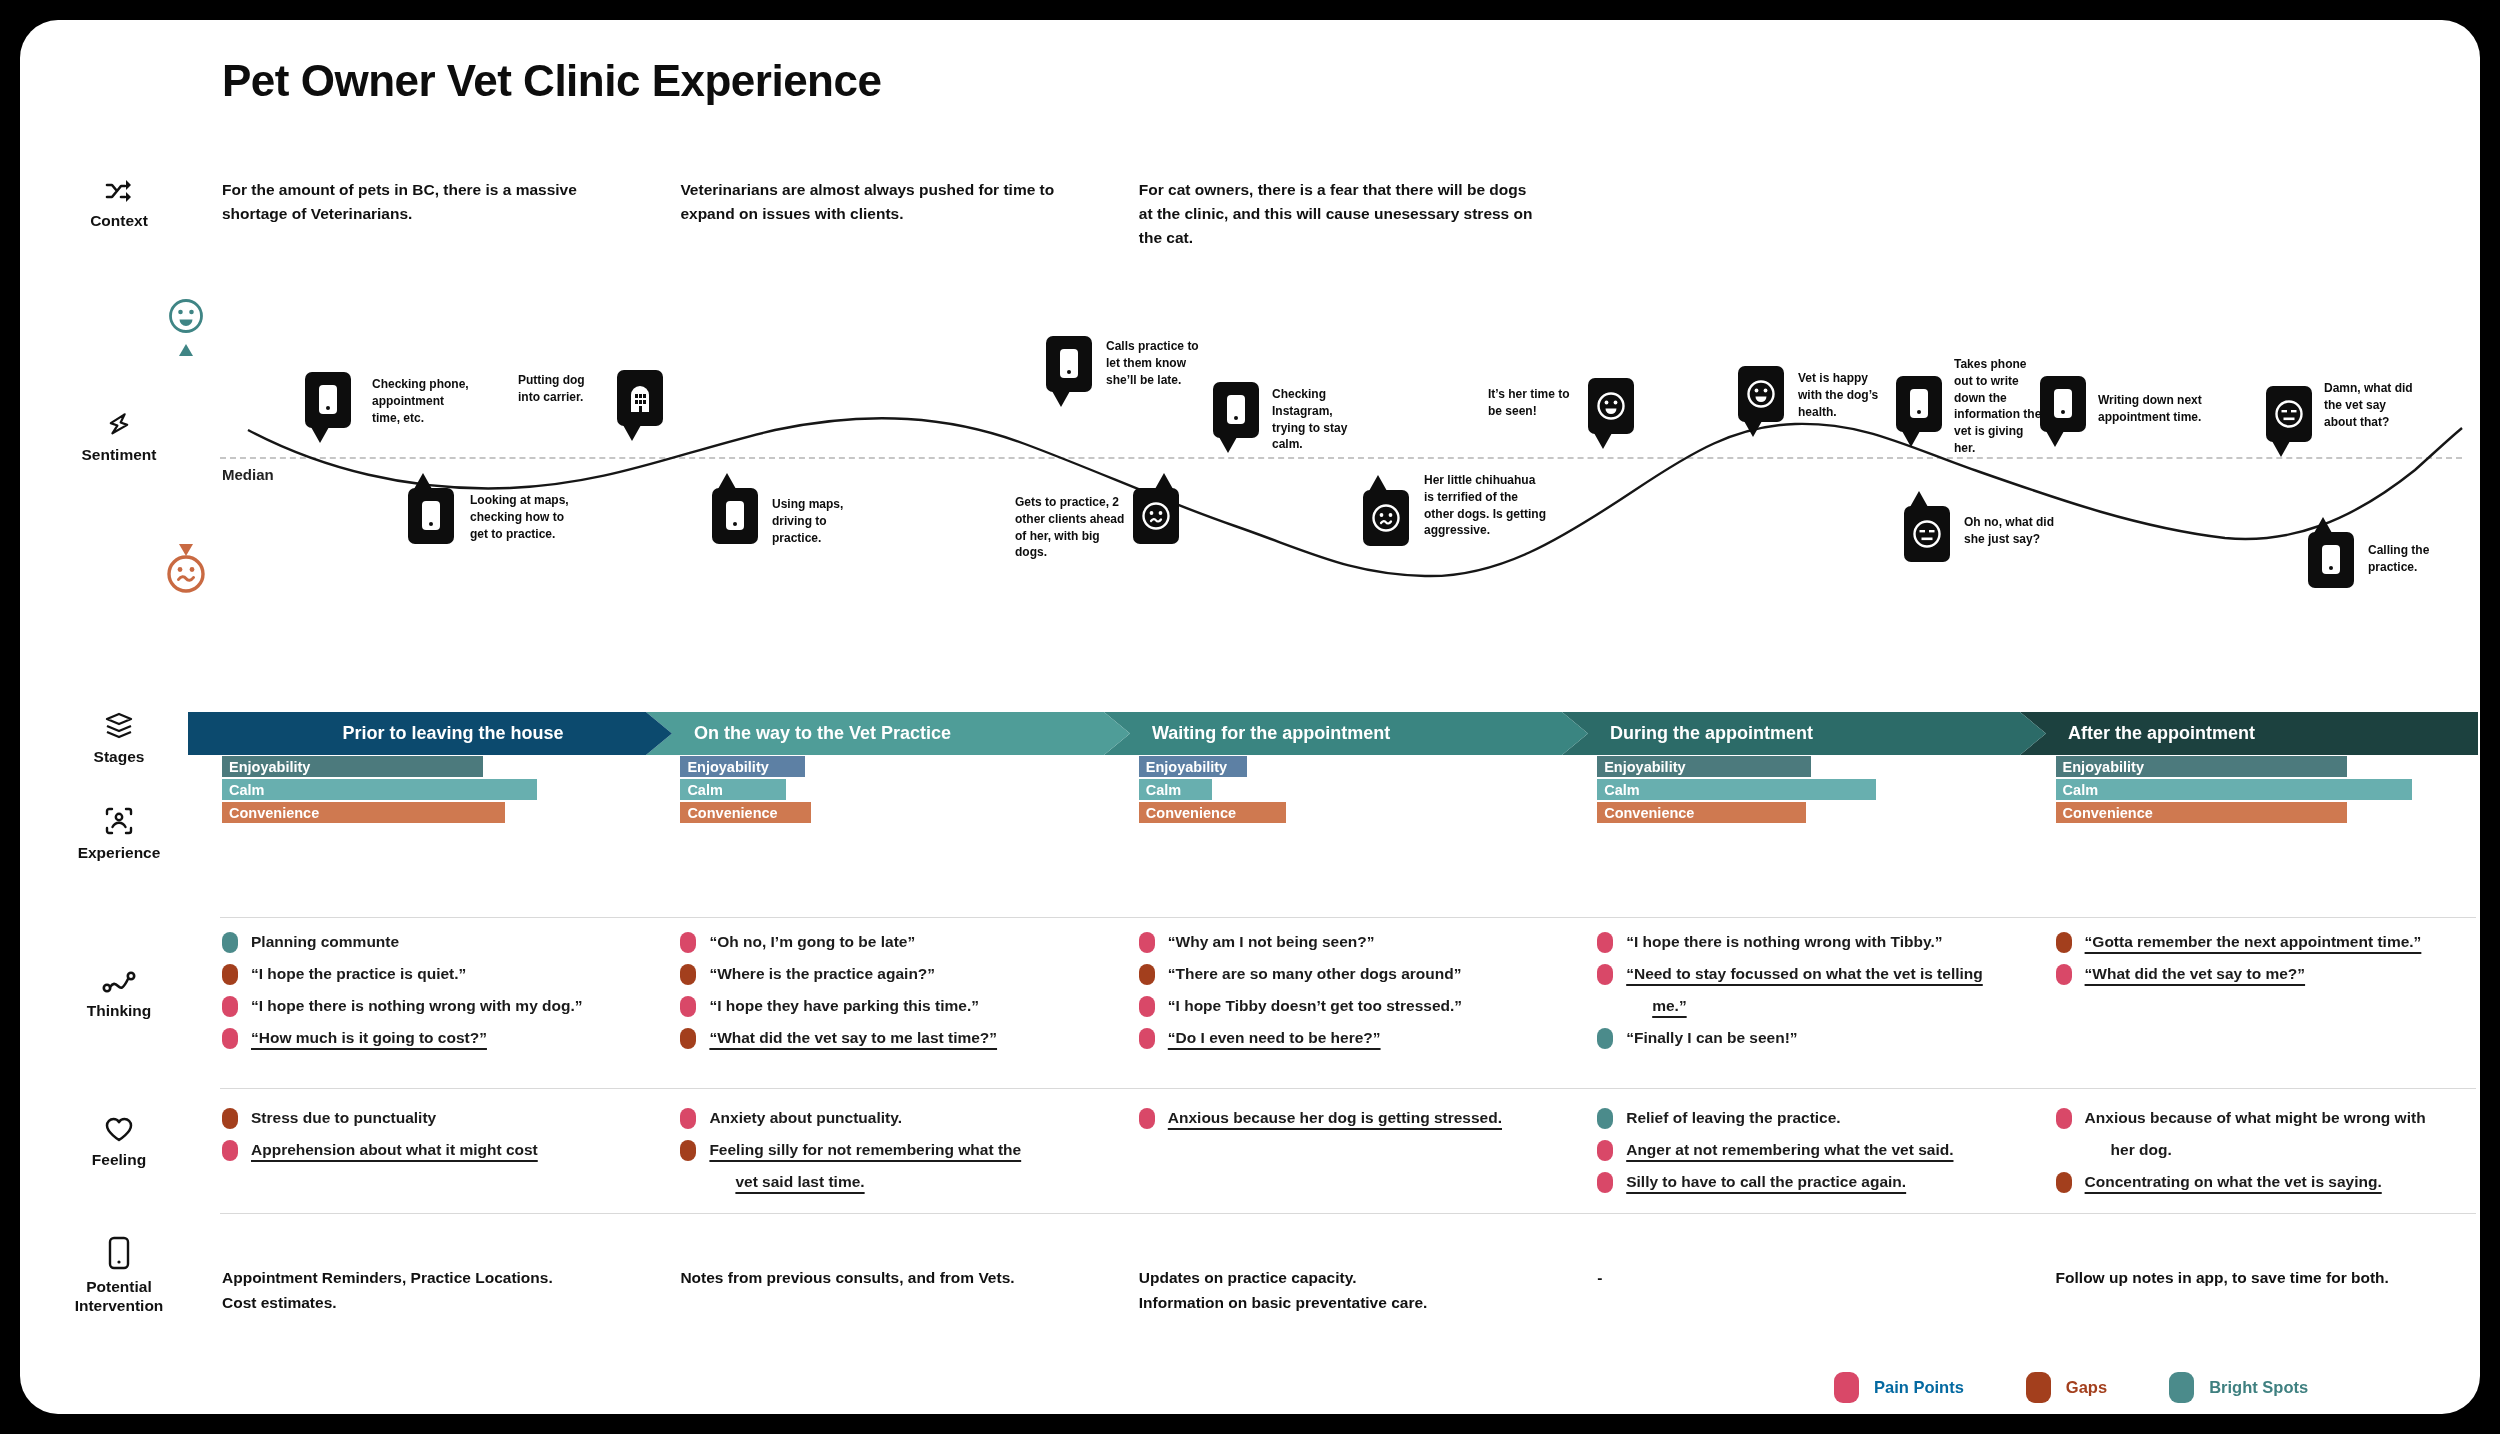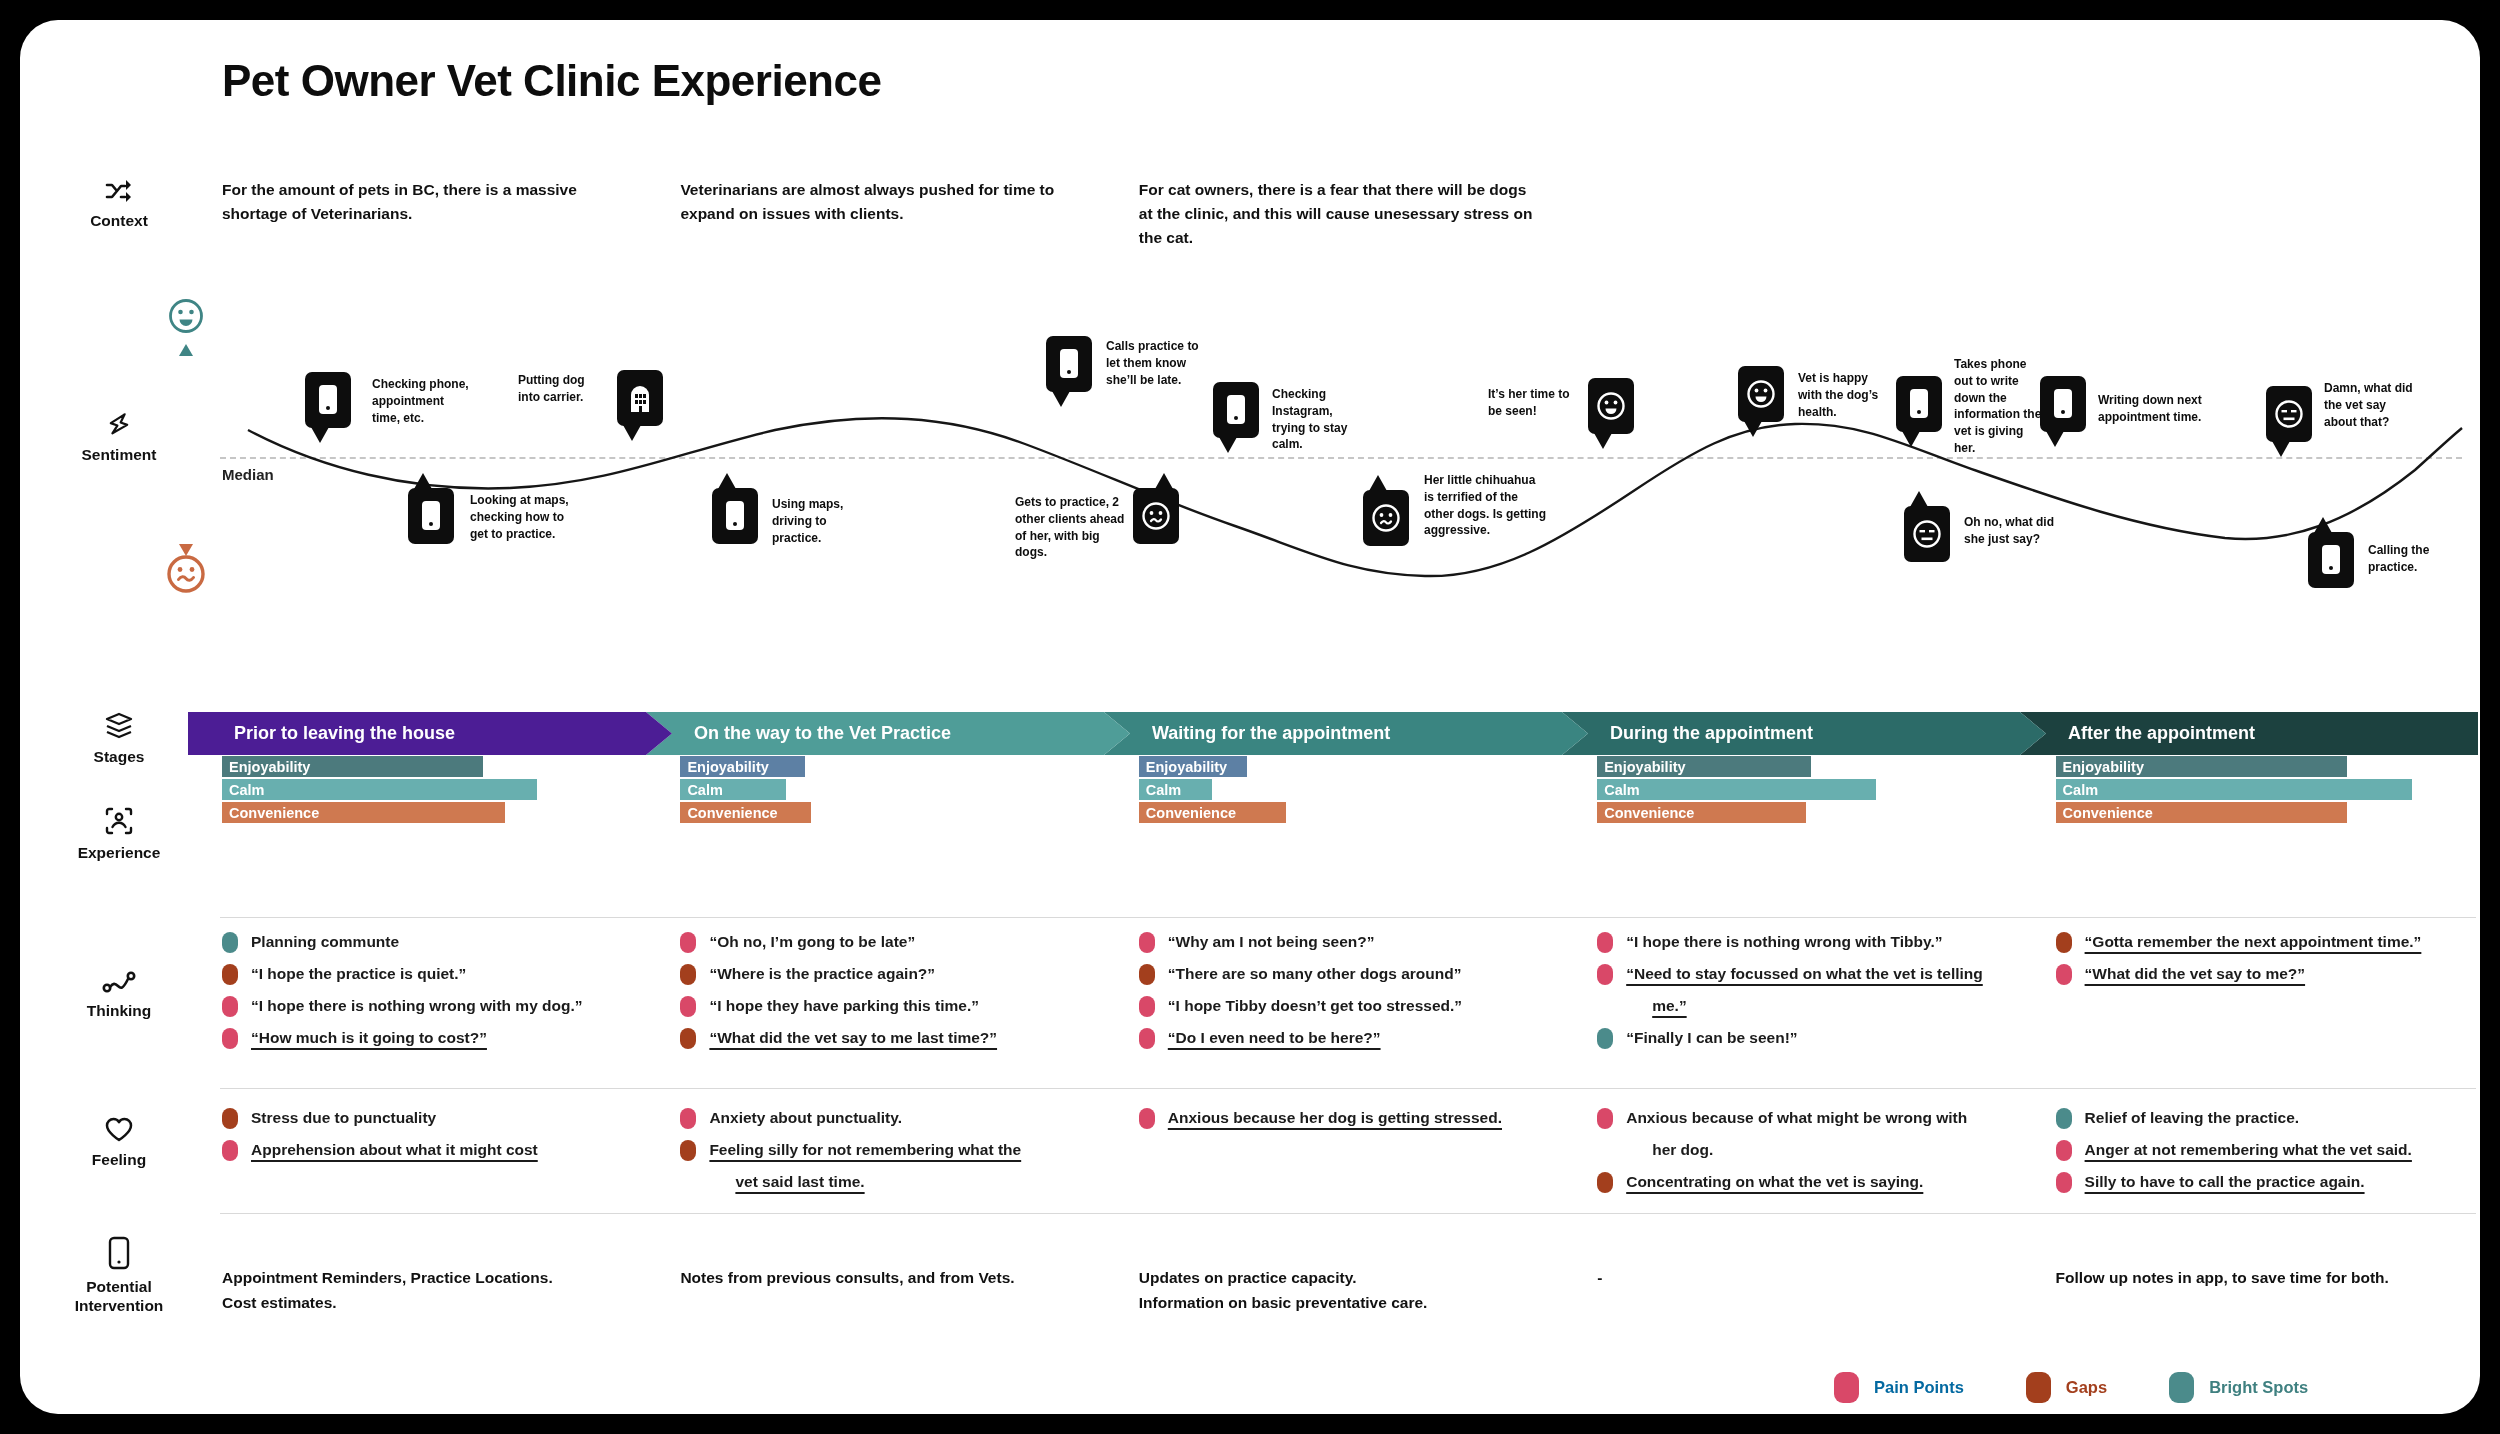--- a/index.html
+++ b/index.html
@@ -318,21 +318,21 @@
         <div class="context-item">For the amount of pets in BC, there is a massive shortage of Veterinarians.</div>
       </div>
       <div class="cell">
         <div class="context-item">Veterinarians are almost always pushed for time to expand on issues with clients.</div>
       </div>
       <div class="cell">
         <div class="context-item">For cat owners, there is a fear that there will be dogs at the clinic, and this will cause unesessary stress on the cat.</div>
       </div>
     </div>
   <div id="stages-row" class="row5" style="display:flex;">
-      <div class="stage" style="background: #4c1d95; z-index: 10;">
+      <div class="stage" style="background: #0c4a6e; z-index: 10; justify-content: center;">
         <span class="slabel">Prior to leaving the house</span>
       </div>
       <div class="stage mid" style="background: rgb(79, 157, 152); z-index: 9;">
         <span class="slabel">On the way to the Vet Practice</span>
       </div>
       <div class="stage mid" style="background: rgb(58, 133, 129); z-index: 8;">
         <span class="slabel">Waiting for the appointment</span>
       </div>
       <div class="stage mid" style="background: rgb(44, 107, 104); z-index: 7;">
         <span class="slabel">During the appointment</span>
@@ -518,40 +518,40 @@
         </div>
       </div>
       <div class="cell">
         <div class="tf-item">
           <span class="dot" style="background: rgb(217, 72, 104);"></span>
           <span class="tf-text u">Anxious because her dog is getting stressed.</span>
         </div>
       </div>
       <div class="cell">
         <div class="tf-item">
-          <span class="dot" style="background: rgb(217, 72, 104);"></span>
-          <span class="tf-text" style="max-width: 322px;">Anxious because of what might be wrong with her dog.</span>
-        </div>
-        <div class="tf-item">
-          <span class="dot" style="background: rgb(163, 63, 29);"></span>
-          <span class="tf-text u">Concentrating on what the vet is saying.</span>
-        </div>
-      </div>
-      <div class="cell">
-        <div class="tf-item">
           <span class="dot" style="background: rgb(75, 139, 139);"></span>
           <span class="tf-text">Relief of leaving the practice.</span>
         </div>
         <div class="tf-item">
           <span class="dot" style="background: rgb(217, 72, 104);"></span>
           <span class="tf-text u">Anger at not remembering what the vet said.</span>
         </div>
         <div class="tf-item">
           <span class="dot" style="background: rgb(217, 72, 104);"></span>
           <span class="tf-text u">Silly to have to call the practice again.</span>
+        </div>
+      </div>
+      <div class="cell">
+        <div class="tf-item">
+          <span class="dot" style="background: rgb(217, 72, 104);"></span>
+          <span class="tf-text" style="max-width: 322px;">Anxious because of what might be wrong with her dog.</span>
+        </div>
+        <div class="tf-item">
+          <span class="dot" style="background: rgb(163, 63, 29);"></span>
+          <span class="tf-text u">Concentrating on what the vet is saying.</span>
         </div>
       </div>
     </div>
   <div class="divider" style="top:1193px;"></div>
   <div class="row5" id="potential-row">
       <div class="cell">
         <div class="pot-text">Appointment Reminders, Practice Locations.<br>Cost estimates.</div>
       </div>
       <div class="cell">
         <div class="pot-text">Notes from previous consults, and from Vets.</div>

